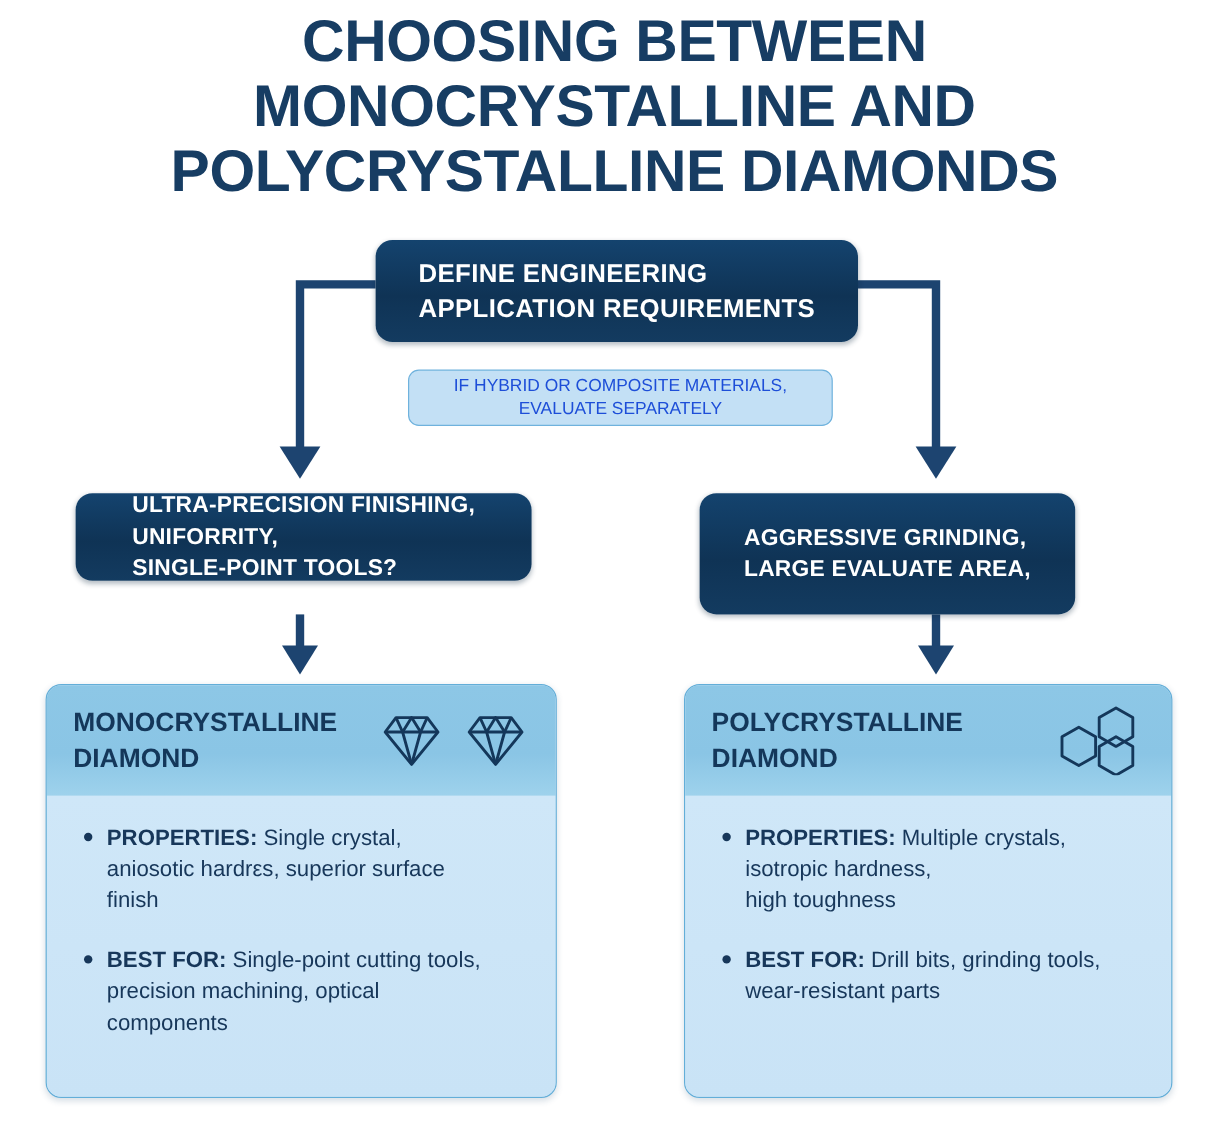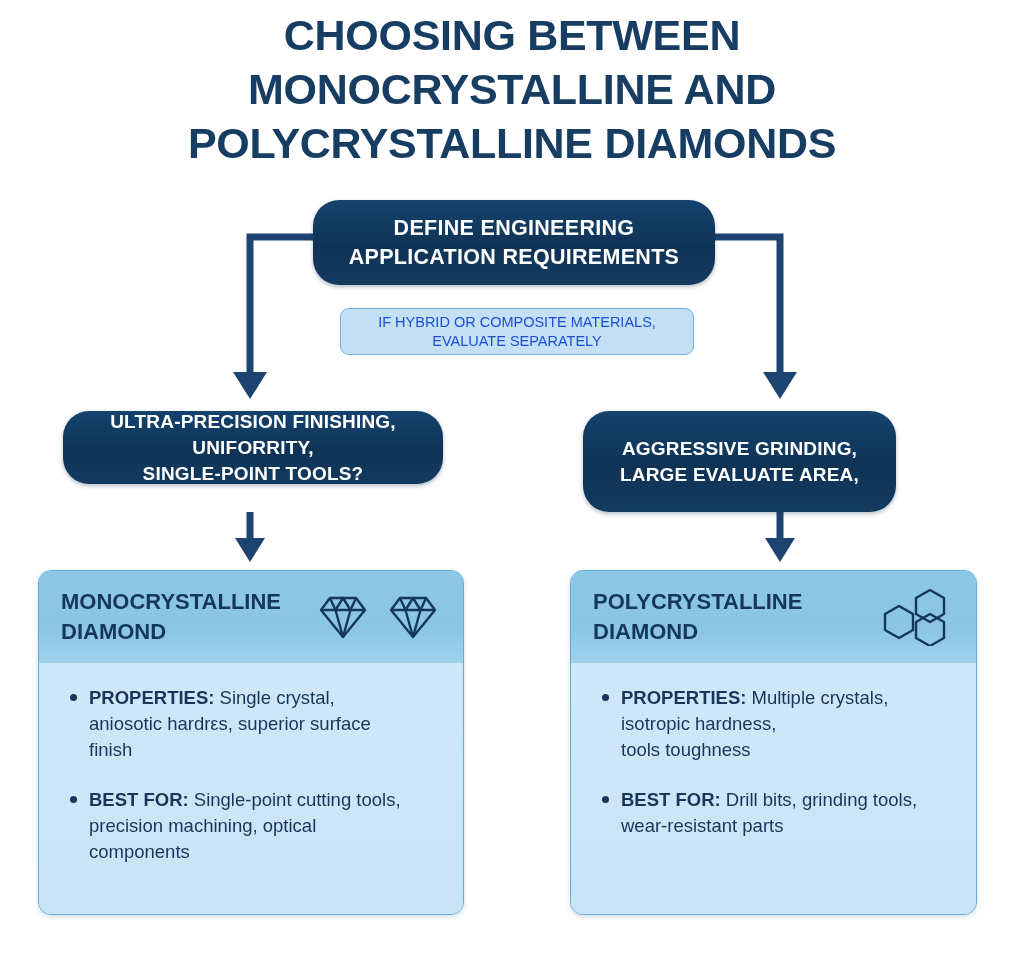--- a/index.html
+++ b/index.html
@@ -12,38 +12,37 @@
     position:relative;
   }
   #stage{position:relative;width:1024px;height:954px;}
 
   
   #title{
     position:absolute;left:0;top:8px;width:1024px;
     text-align:center;
     color:#173d63;
     font-weight:bold;
-    font-size:43px;
+    font-size:49px;
     line-height:54px;
     letter-spacing:-0.3px;
   }
   #title .tl{display:block;white-space:nowrap;}
 
   
   #wires{position:absolute;left:0;top:0;width:1024px;height:954px;}
 
   
   .darkbox{
     position:absolute;
     background:linear-gradient(180deg,#14436e 0%,#0f3355 55%,#133b60 100%);
-    border-radius:26px;
+    border-radius:14px;
     color:#ffffff;
     font-weight:bold;
     display:flex;align-items:center;justify-content:center;
-    text-align:center;
     box-shadow:0 2px 4px rgba(10,35,60,0.30);
     z-index:3;
   }
   .darkbox .txt{display:block;padding:0 10px;}
   .darkbox .ln{display:block;white-space:nowrap;}
 
   #box-top{left:313px;top:200px;width:402px;height:85px;font-size:21.5px;line-height:29px;letter-spacing:0.3px;}
   #box-left{left:63px;top:411px;width:380px;height:73px;font-size:19px;line-height:26px;letter-spacing:0.2px;}
   #box-right{left:583px;top:411px;width:313px;height:101px;font-size:19px;line-height:26px;letter-spacing:0.2px;}
 
@@ -225,21 +224,21 @@
             <polygon points="48,26 62,34 62,50 48,58 34,50 34,34"></polygon>
           </g>
         </svg>
       </div>
     </div>
     <div class="card-body">
       <div class="bullet">
         <span class="dot"></span>
         <span class="ln"><b>PROPERTIES:</b><span> Multiple crystals,</span></span>
         <span class="ln">isotropic hardness,</span>
-        <span class="ln">tools toughness</span>
+        <span class="ln">high toughness</span>
       </div>
       <div class="bullet">
         <span class="dot"></span>
         <span class="ln"><b>BEST FOR:</b><span> Drill bits, grinding tools,</span></span>
         <span class="ln">wear-resistant parts</span>
         <span class="ln"></span>
       </div>
     </div>
   </div>
 

